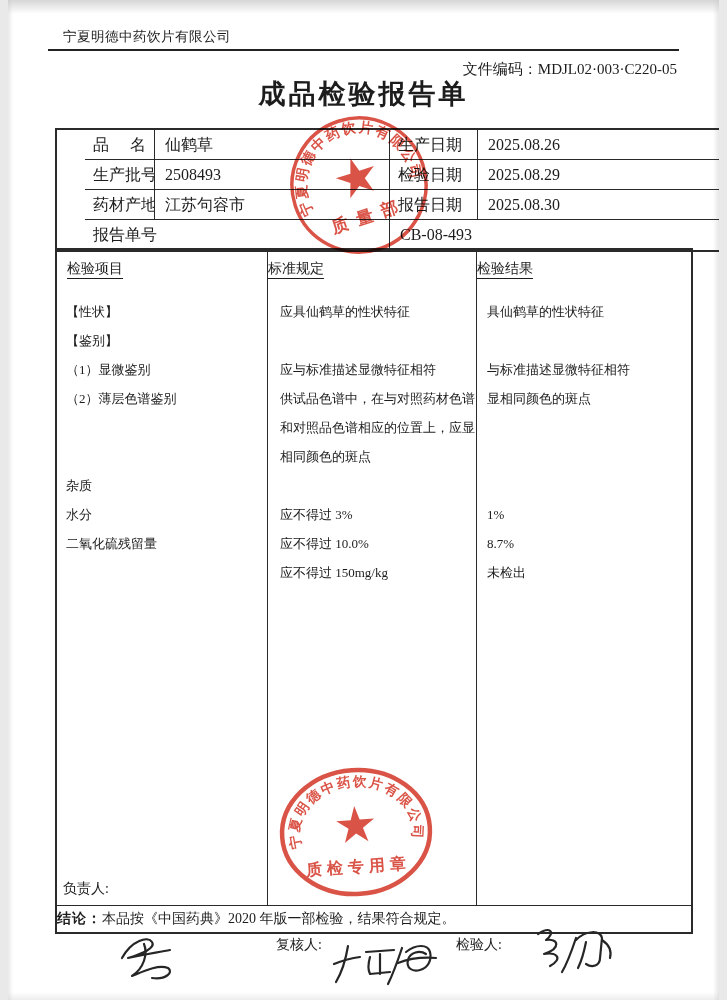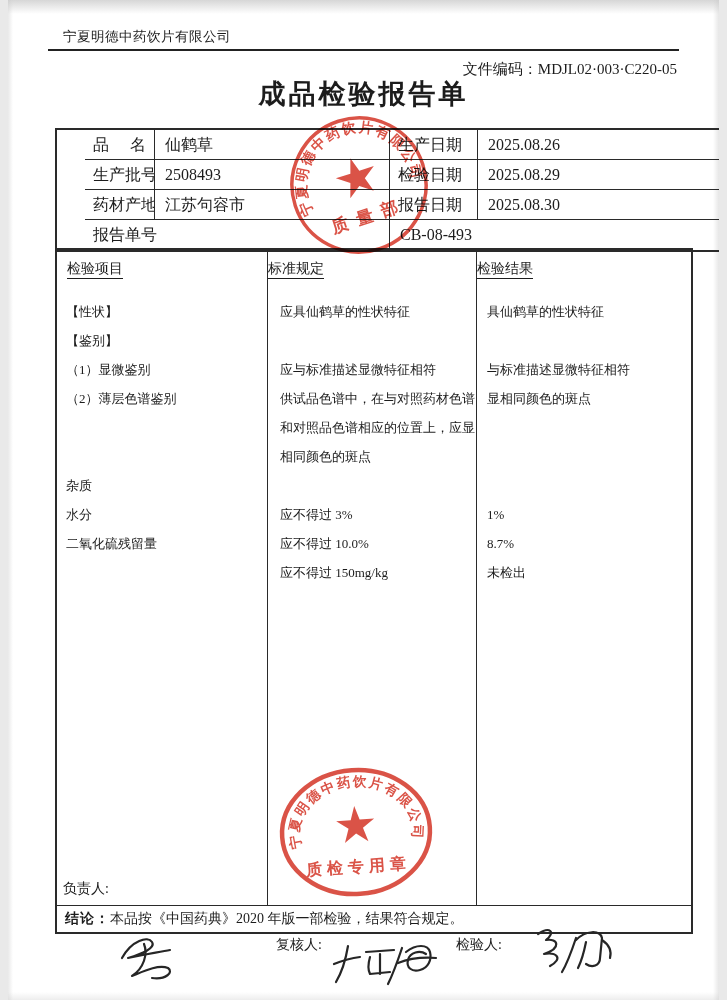--- a/index.html
+++ b/index.html
@@ -47,21 +47,21 @@
   .colcell.last { border-right:none; }
   .colhead { height:47px; box-sizing:border-box; padding-top:10px; font-size:14px; }
   .colhead span { text-decoration:underline; text-underline-offset:5px; }
   .colhead.left { padding-left:10px; }
   .colhead.center { }
   .tline { height:29px; line-height:29px; white-space:nowrap; }
   .c1 .tline { padding-left:9px; }
   .c2 .tline { padding-left:12px; }
   .c3 .tline { padding-left:10px; }
   .conclusion { grid-column:1 / 4; border-top:1px solid #2a2a2a; box-sizing:border-box;
-                line-height:25px; font-size:14px; padding-left:8px; white-space:nowrap; }
+                line-height:25px; font-size:14px; padding-left:0; white-space:nowrap; }
   .conclusion b { letter-spacing:1px; }
 
   
   .sig-label { position:absolute; font-size:14px; }
   .sig-svg   { position:absolute; }
 
   
   .stamp { position:absolute; mix-blend-mode:multiply; opacity:.87; }
   .stamp text { font-family:"Liberation Serif","DejaVu Serif",serif; font-weight:bold; }
 </style>

